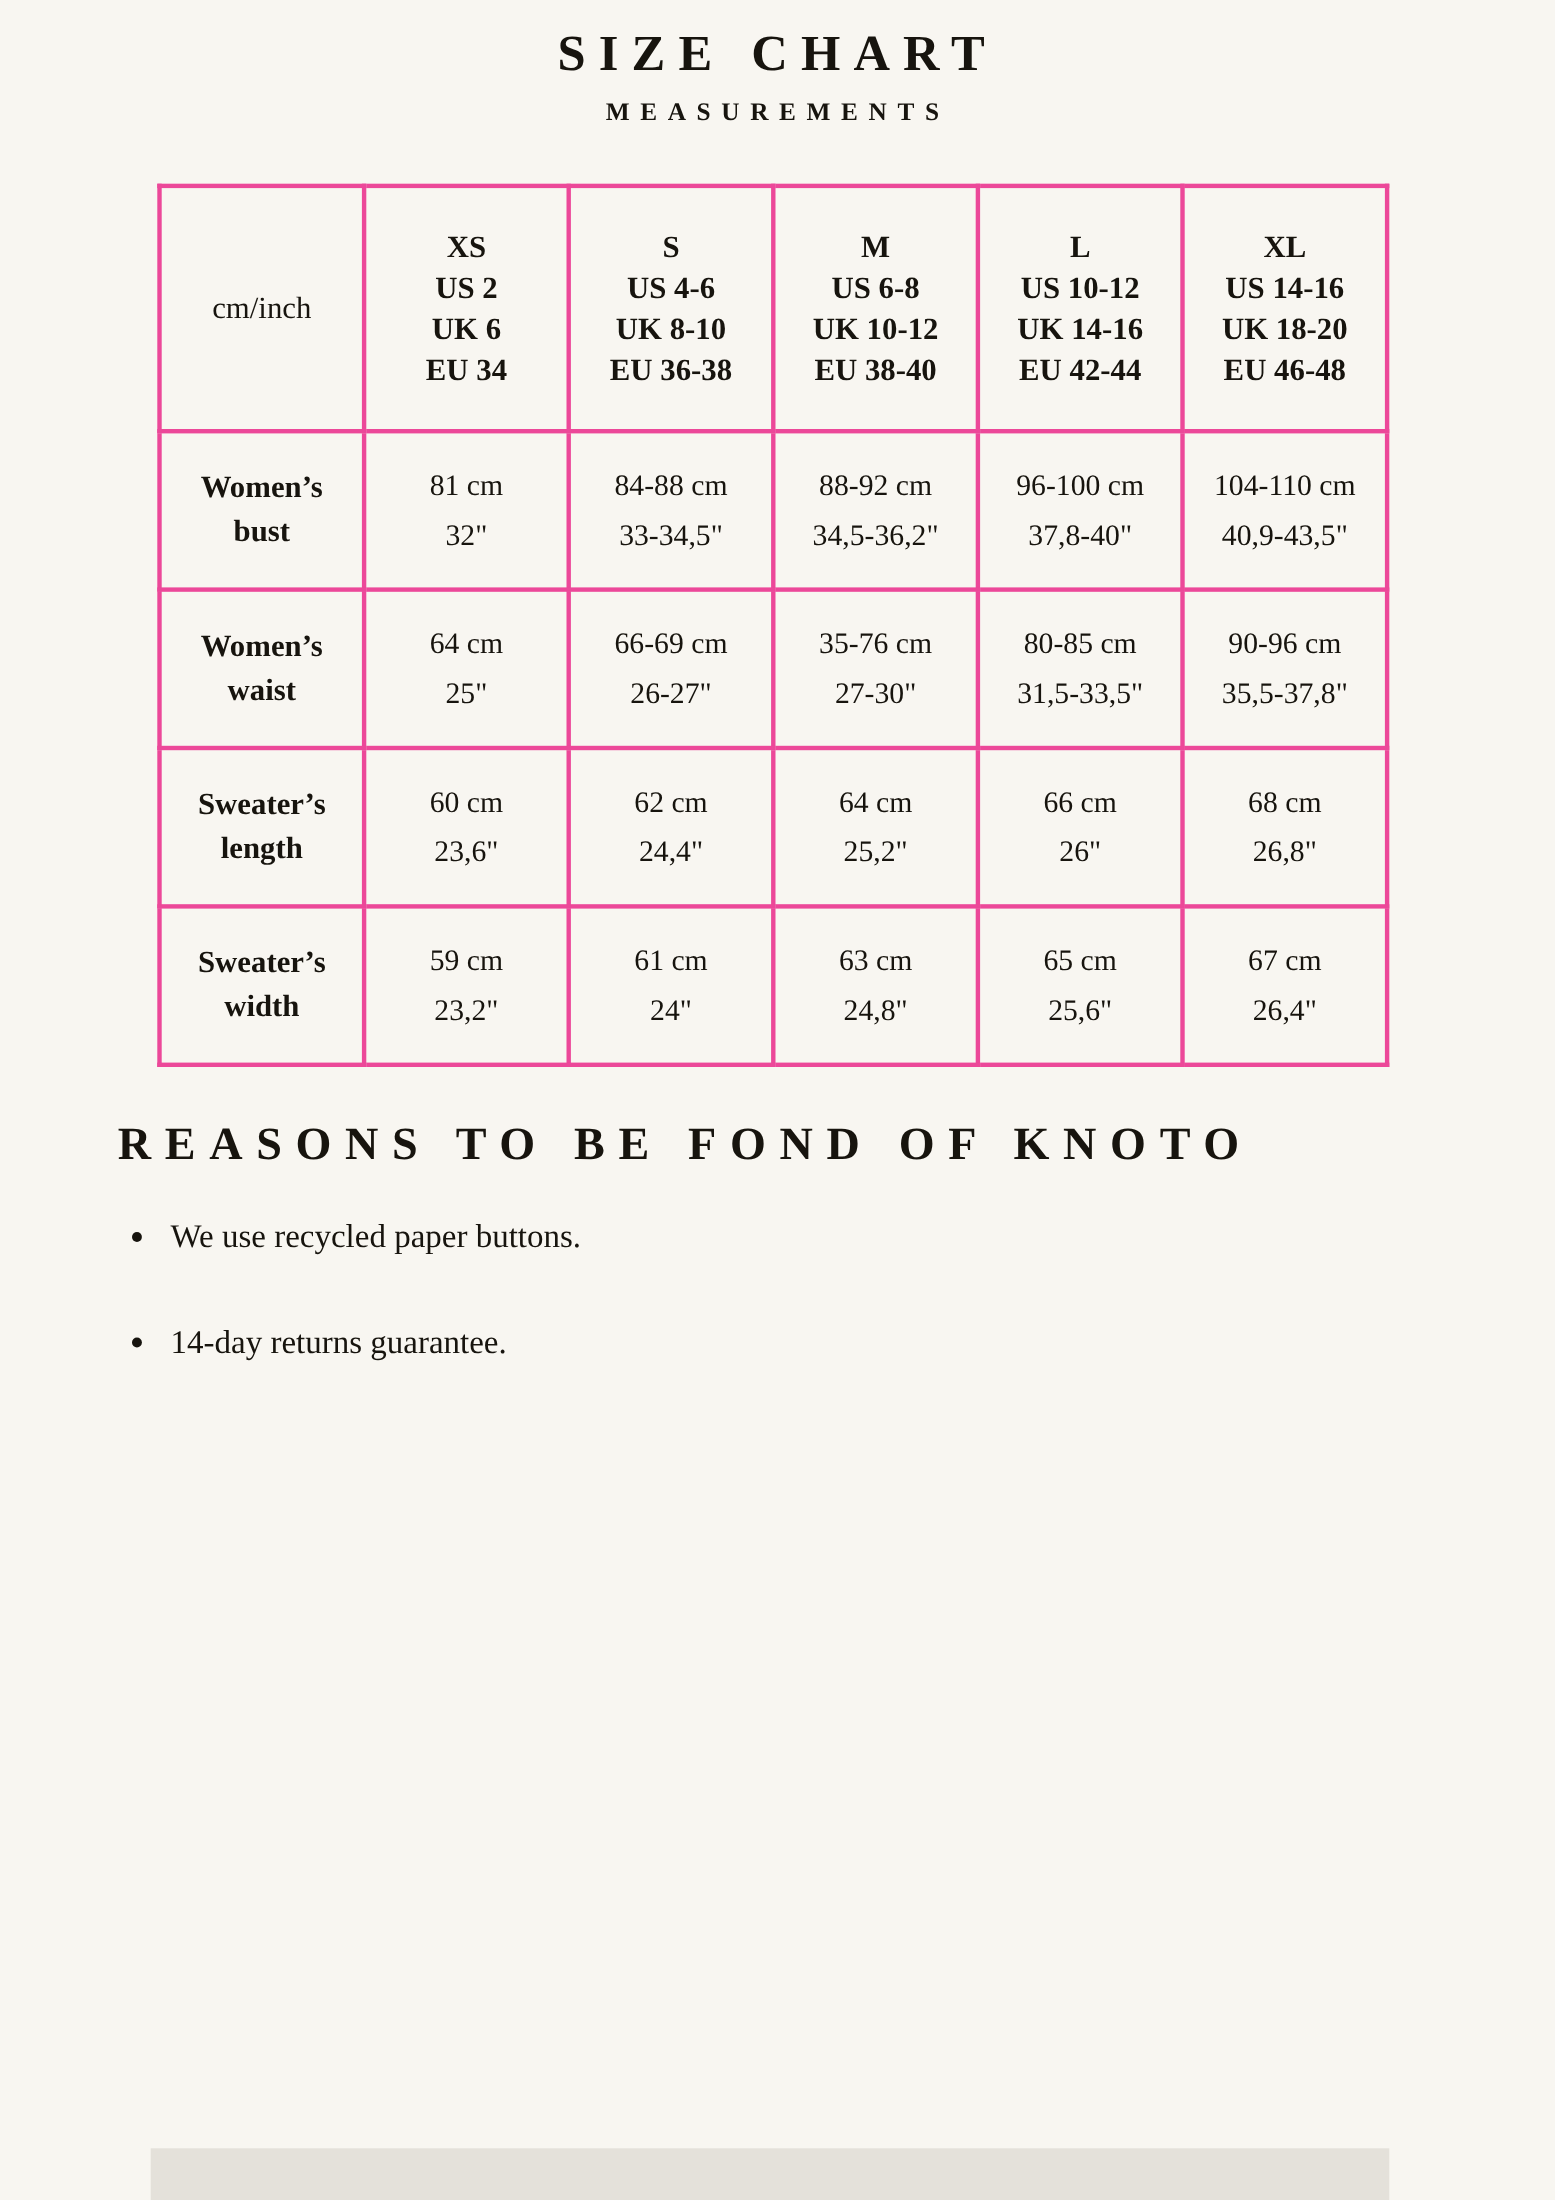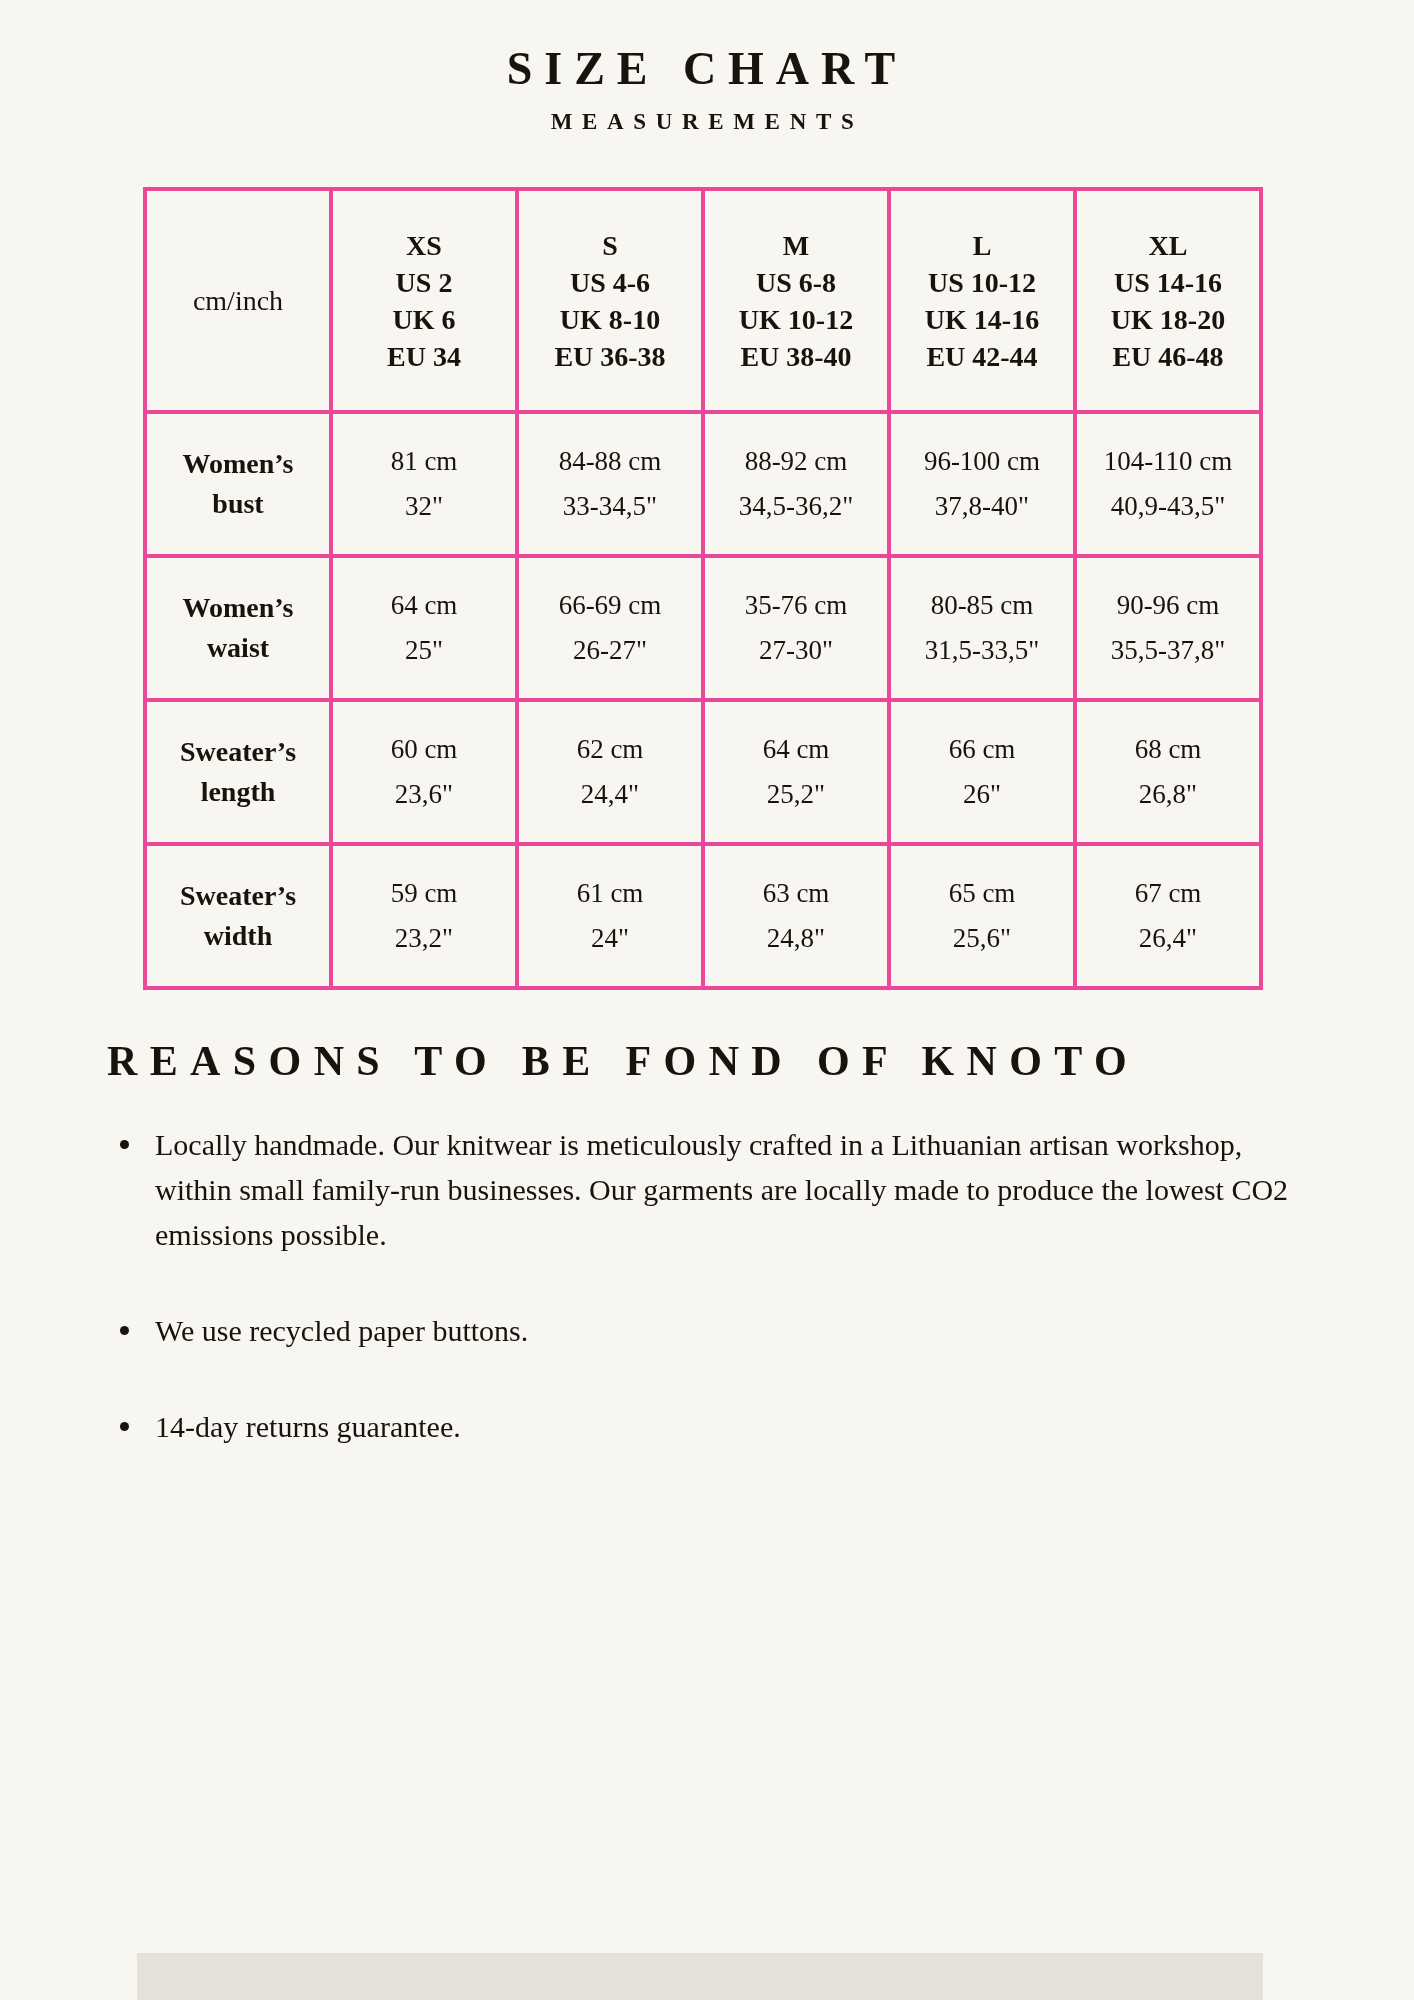--- a/index.html
+++ b/index.html
@@ -5,21 +5,21 @@
   html, body { margin: 0; padding: 0; }
   body {
     width: 1414px; height: 2000px;
     background: #f8f6f1;
     color: #17140e;
     font-family: "Liberation Serif", serif;
     position: relative;
     overflow: hidden;
   }
   .title {
-    margin: 0; padding-top: 46px;
+    margin: 0; padding-top: 26px;
     text-align: center;
     font-size: 46px; line-height: 1.0;
     font-weight: 700;
     letter-spacing: 0.26em;
   }
   .subtitle {
     margin: 18px 0 0 0;
     text-align: center;
     font-size: 23px; line-height: 1.0;
     font-weight: 700;
@@ -235,18 +235,17 @@
       <div>67 cm</div>
       <div>26,4"</div>
     </td>
   </tr>
   </tbody>
 </table>
 
 <h2 class="reasons-heading">REASONS TO BE FOND OF KNOTO</h2>
 
 <ul class="reasons-list">
-  <li>Locally handmade. Our knitwear is meticulously crafted in a Lithuanian artisan workshop, within small family-run businesses. Our garments are locally made to produce the lowest CO2 emissions possible.</li>
   <li>We use recycled paper buttons.</li>
   <li>14-day returns guarantee.</li>
 </ul>
 
 <div class="footer-bar"></div>
 
 </body></html>

